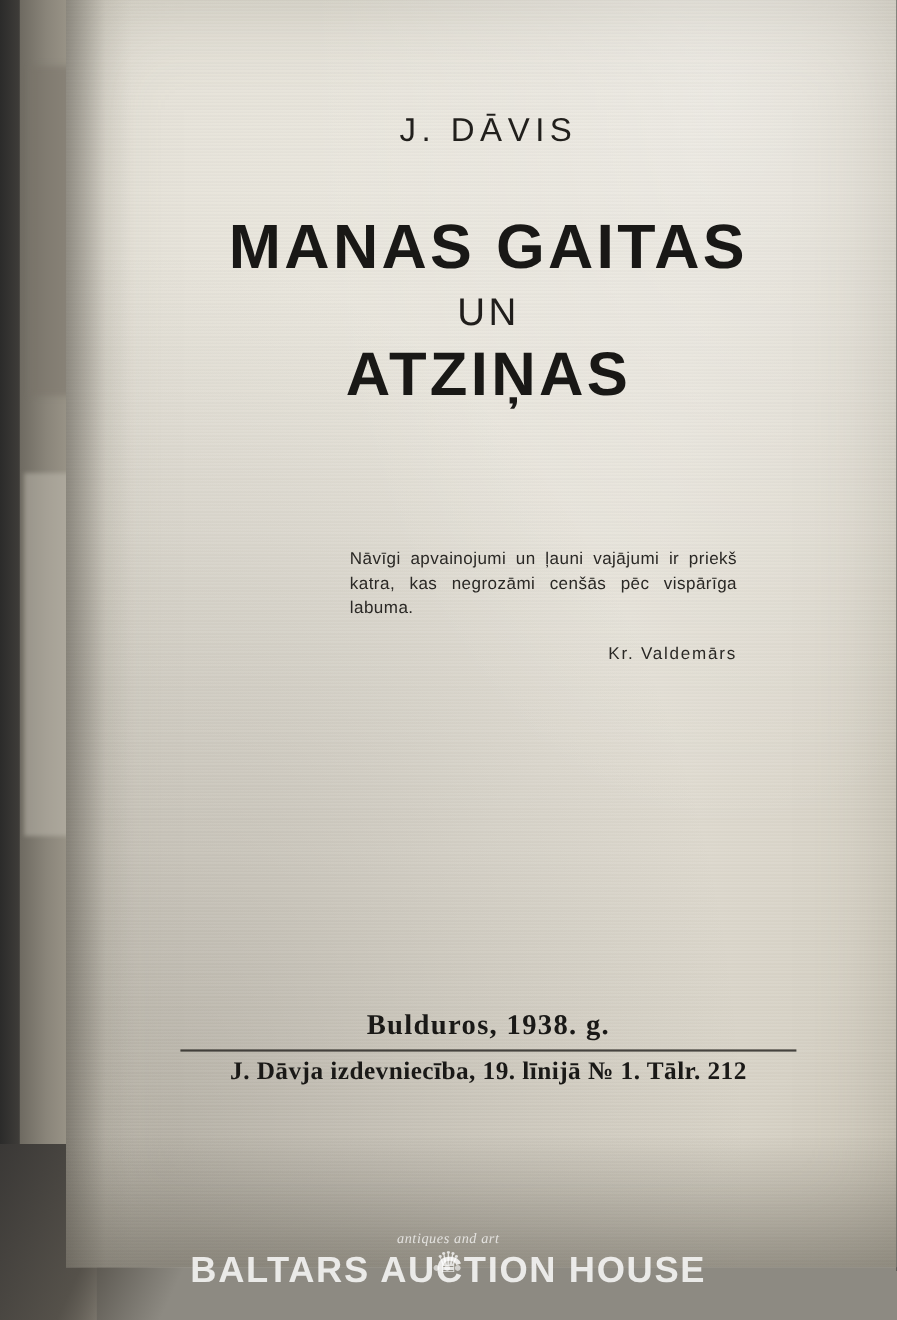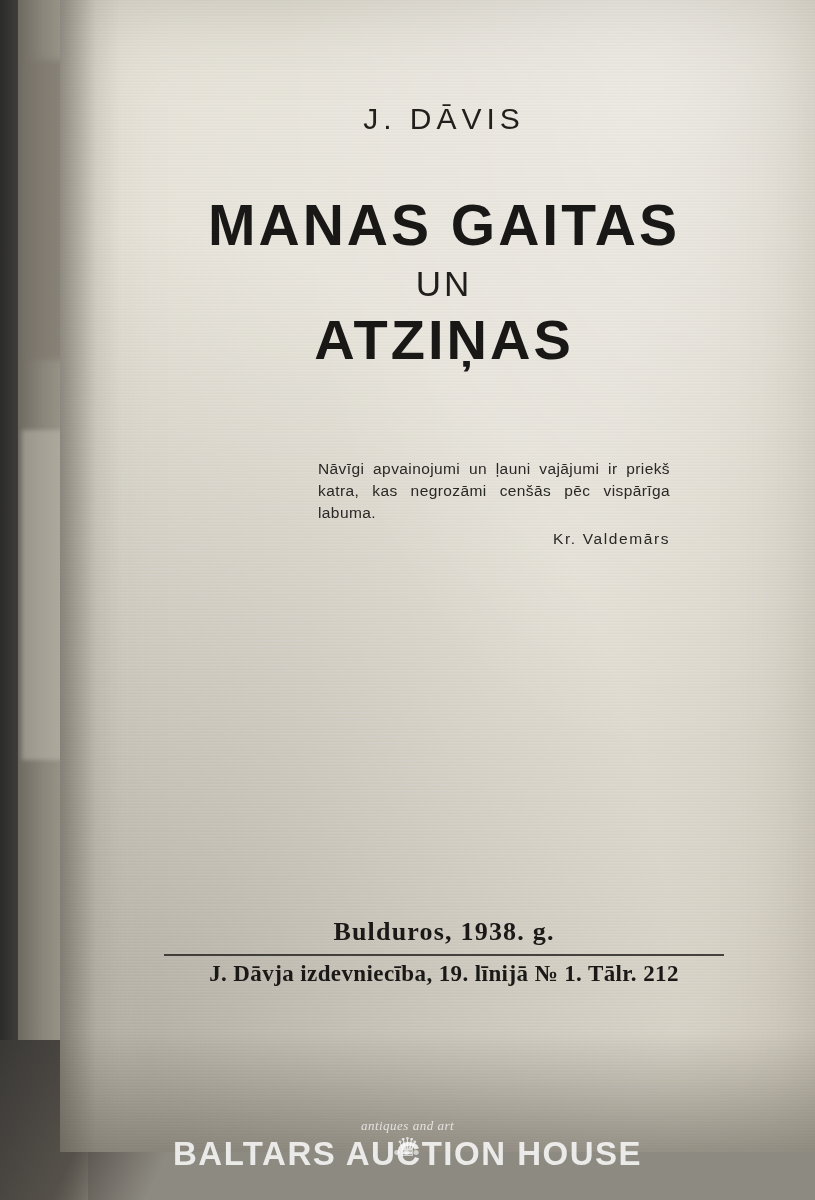--- a/index.html
+++ b/index.html
@@ -144,32 +144,32 @@
     text-align: center;
     font-family: "Liberation Sans", sans-serif;
     font-weight: 700;
     font-size: 56px;
     letter-spacing: 3px;
     color: #191816;
   }
 
   .epigraph {
     position: absolute;
-    top: 466px;
+    top: 506px;
     left: 258px;
     width: 352px;
     font-family: "Liberation Sans", sans-serif;
     font-size: 15.5px;
     line-height: 22px;
     letter-spacing: 0.4px;
     text-align: justify;
     color: #2a2825;
   }
   .epigraph-attr {
-    margin-top: 4px;
+    margin-top: 20px;
     text-align: right;
     letter-spacing: 1.6px;
     font-size: 15.5px;
   }
 
   .imprint {
     position: absolute;
     bottom: 165px;
     left: 0; right: 0;
     text-align: center;

